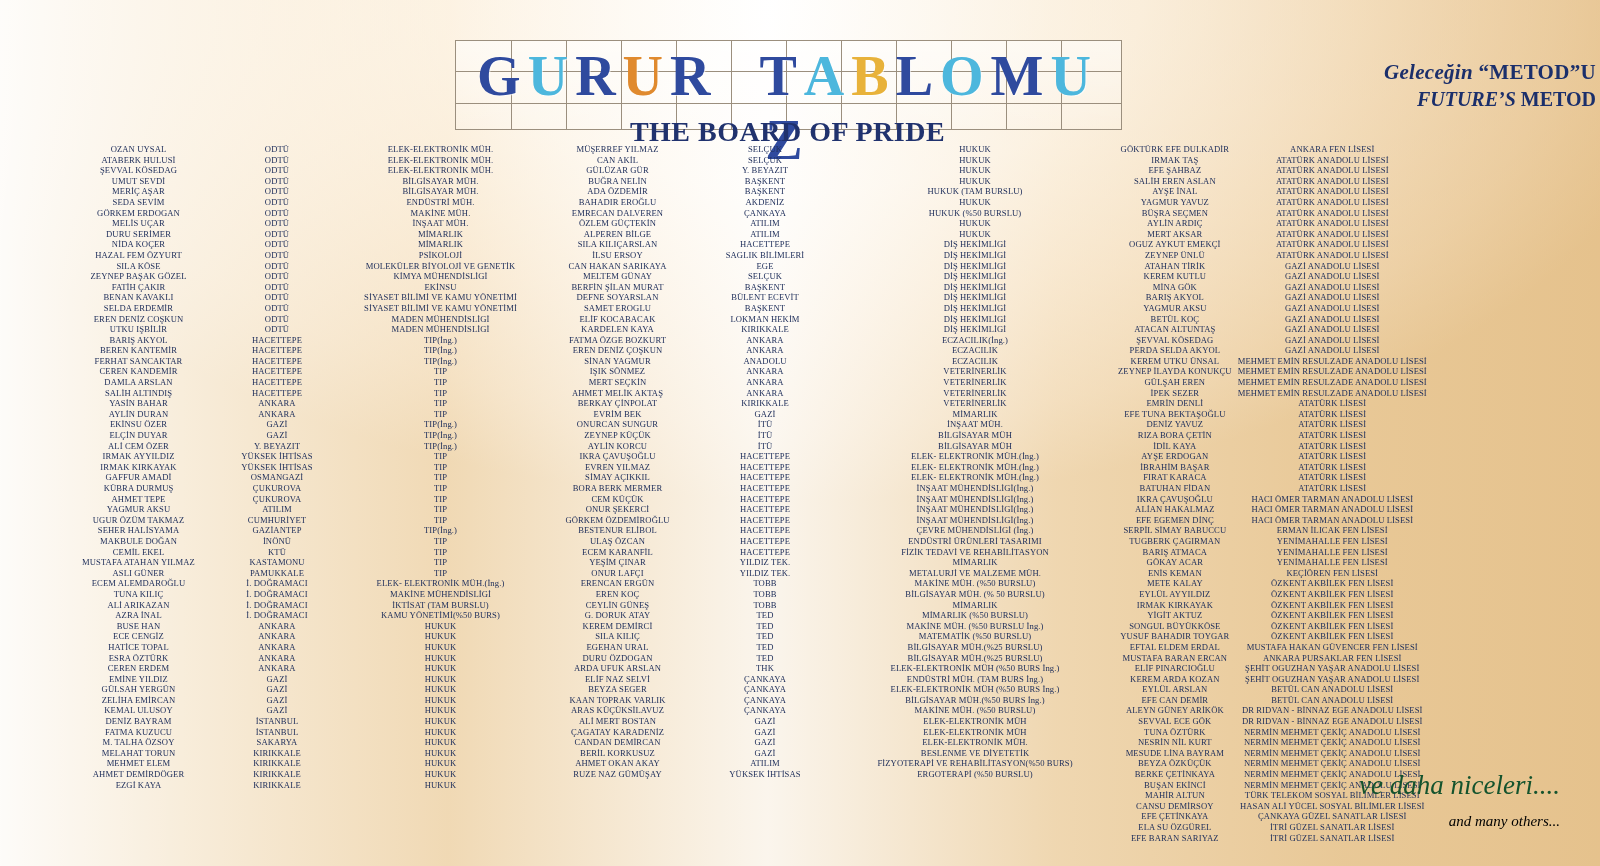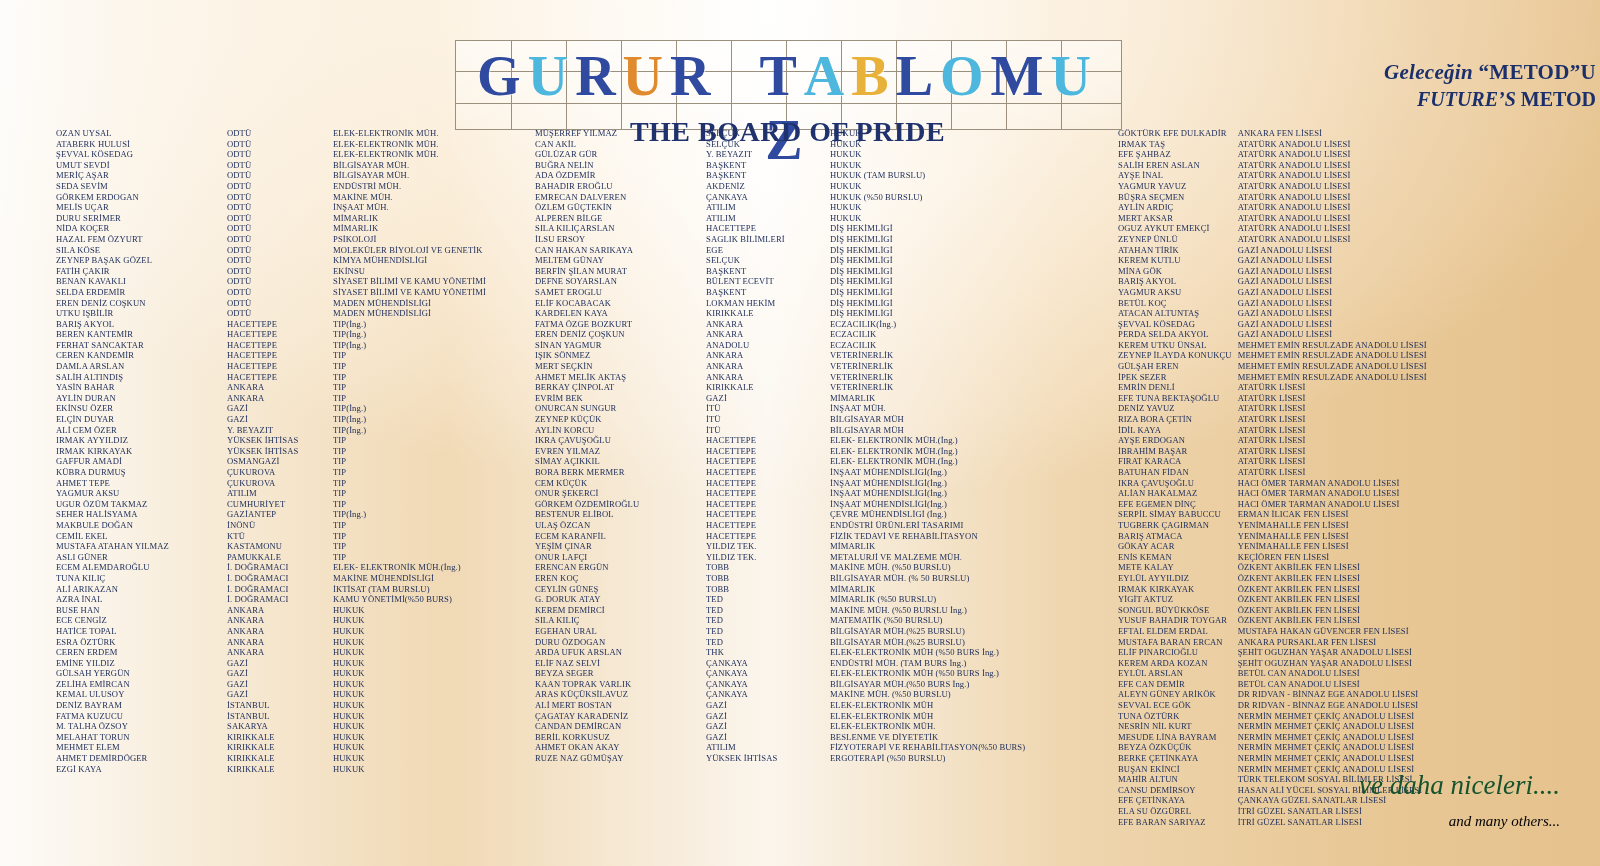--- a/index.html
+++ b/index.html
@@ -42,21 +42,21 @@
   .c-cyan{color:#4db7dd;}
   .c-orange{color:#e08a2e;}
   .c-gold{color:#e8b23a;}
   .subtitle{position:absolute;left:455px;top:116px;width:665px;text-align:center;
     font-size:28px;font-weight:bold;color:#20326e;letter-spacing:.5px;}
   .brand{position:absolute;left:1196px;top:60px;width:400px;text-align:right;color:#1b2f6b;}
   .brand .l1{font-size:21px;font-weight:bold;font-style:italic;letter-spacing:.3px;}
   .brand .l1 .q{font-style:normal;}
   .brand .l2{font-size:20px;font-weight:bold;margin-top:3px;}
   .brand .l2 .fut{font-style:italic;}
-  .cols{position:absolute;left:0;top:128px;width:1317px;height:680px;}
+  .cols{position:absolute;left:0;top:144px;width:1317px;height:680px;text-align:center;}
   .col{position:absolute;top:0;}
   table.lst{border-collapse:collapse;font-size:8.6px;line-height:10.6px;color:#1c2a52;
     font-family:"Liberation Serif", serif;}
   table.lst td{padding:0 6px 0 0;white-space:nowrap;vertical-align:top;
     font-variant:normal;letter-spacing:.1px;}
   td.nm{color:#20305c;}
   td.un{color:#20305c;}
   td.pr{color:#20305c;}
   .c1{left:56px;}
   .c2{left:535px;}

